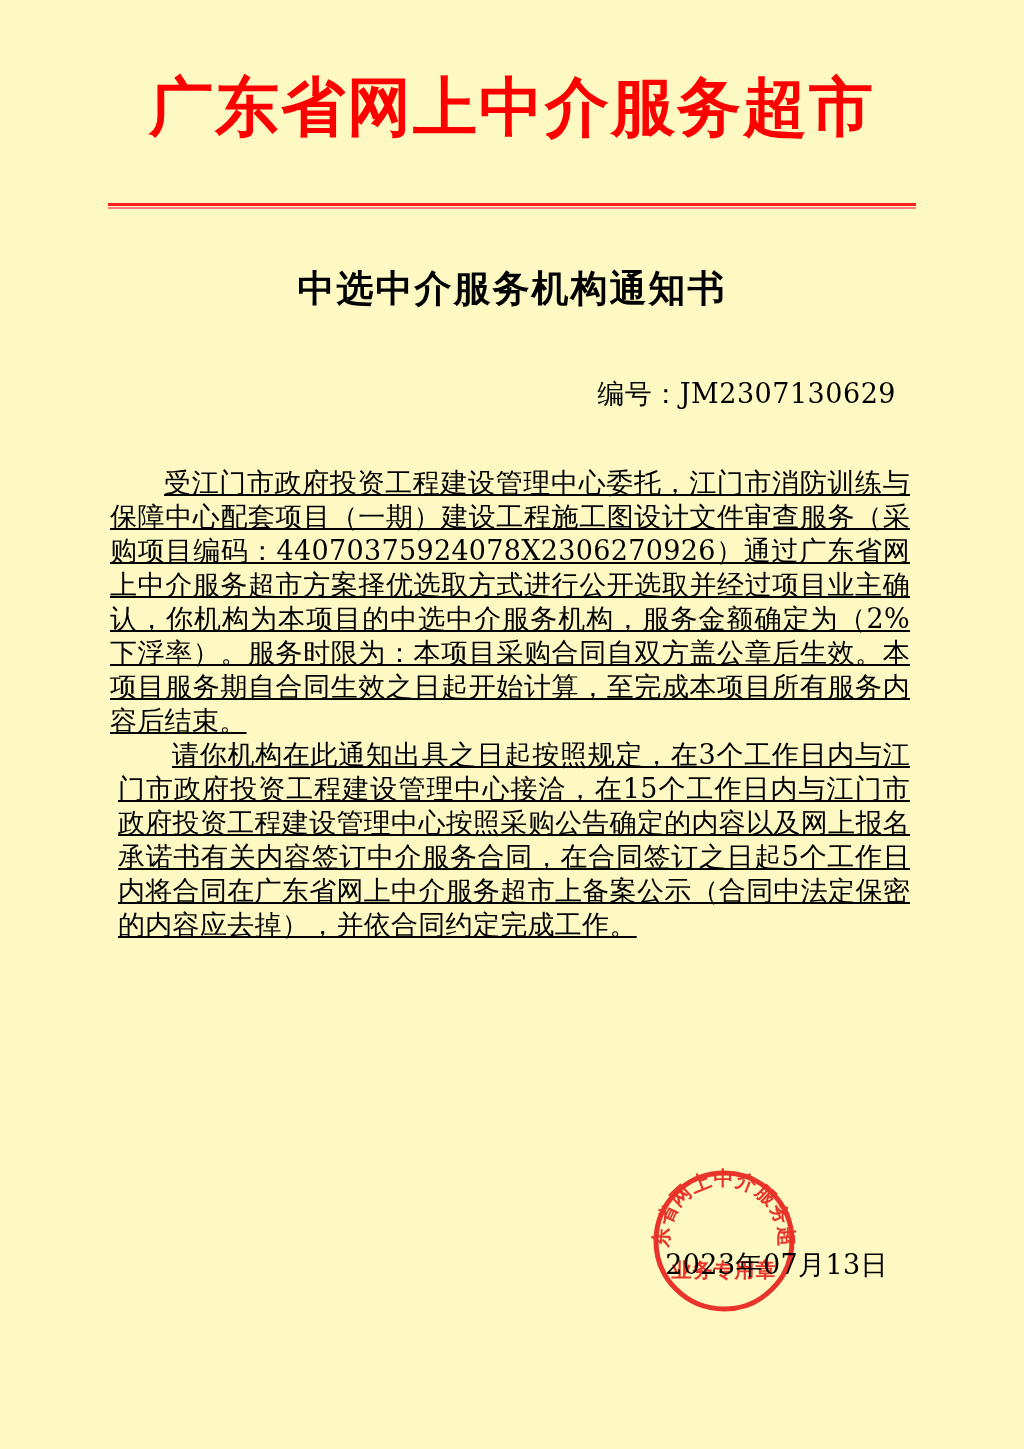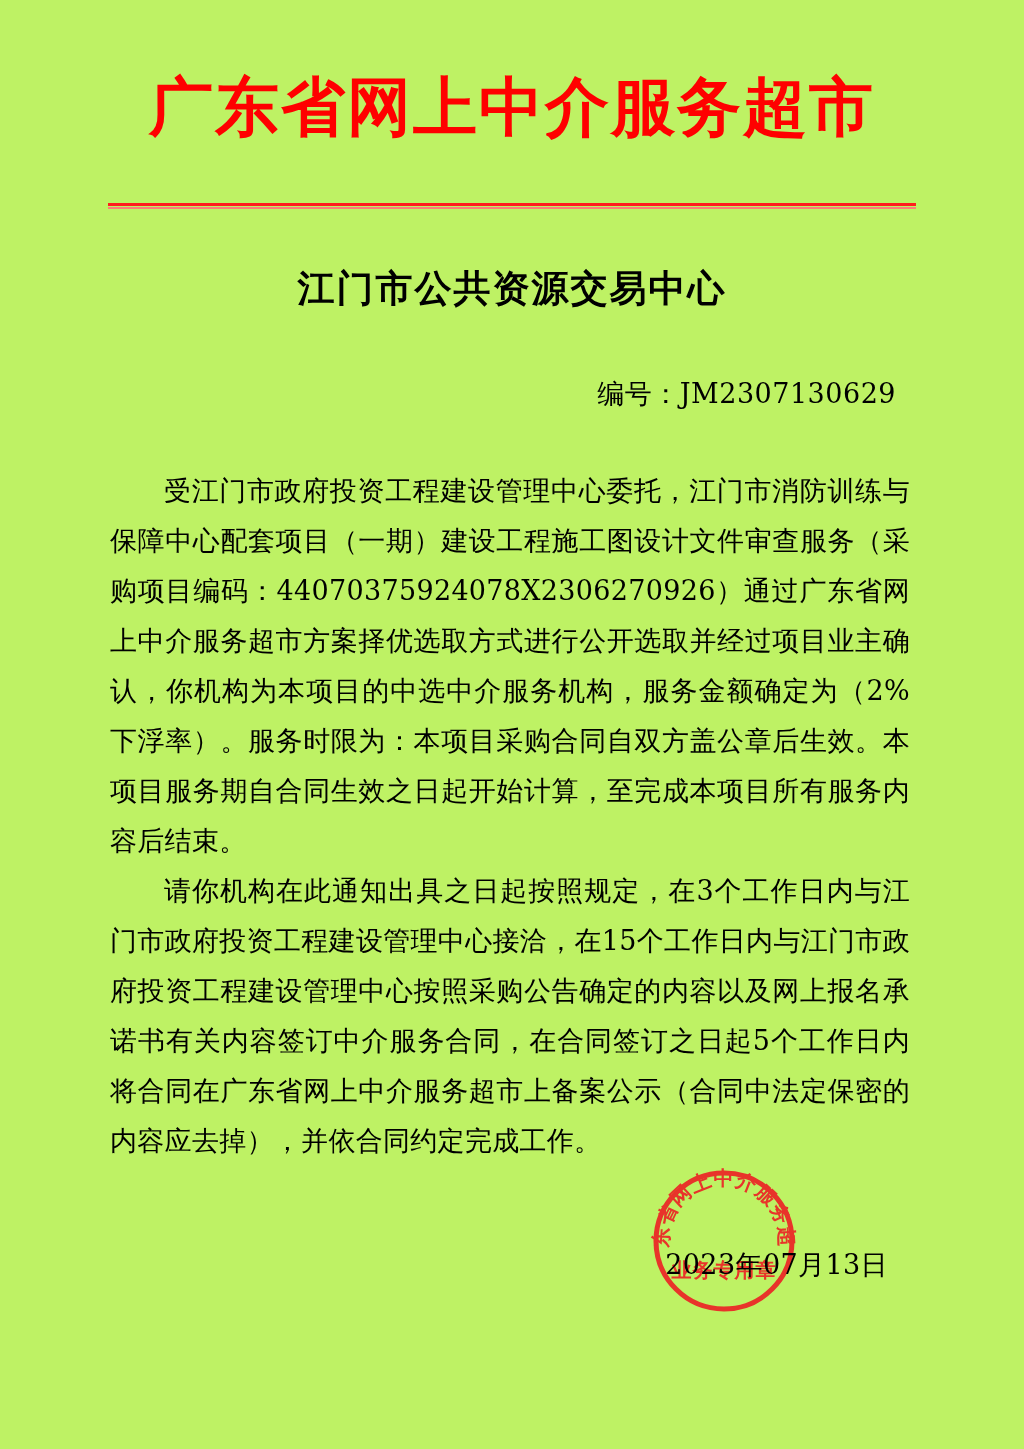--- a/index.html
+++ b/index.html
@@ -8,21 +8,21 @@
     background: #ffffff;
   }
   body {
     font-family: "DejaVu Serif", "Liberation Serif", serif;
     color: #000000;
   }
   .page {
     position: relative;
     width: 1024px;
     height: 1449px;
-    background: #bef264;
+    background: #fef9c3;
     overflow: hidden;
     margin: 0 auto;
   }
 
   
   .masthead {
     position: absolute;
     left: 0;
     top: 72px;
     width: 1024px;
@@ -96,29 +96,31 @@
     width: 800px;
   }
   .recipient {
     font-size: 27px;
     line-height: 50px;
     letter-spacing: 0.4px;
     white-space: nowrap;
   }
   .para {
     font-size: 27px;
-    line-height: 50px;
+    line-height: 34px;
     letter-spacing: 0.3px;
     text-align: justify;
     text-justify: inter-ideograph;
     text-indent: 2em;
     margin: 0;
+    text-decoration: underline;
   }
   .para + .para {
     margin-top: 0;
+    margin-left: 8px;
   }
 
   
   .signature {
     position: absolute;
     left: 594px;
     top: 1242px;
     width: 300px;
     font-size: 27px;
     line-height: 46px;
@@ -172,21 +174,21 @@
 <div class="page">
 
   <div class="masthead">
     <span class="masthead-title">广东省网上中介服务超市</span>
   </div>
   <div class="masthead-rule">
     <div class="rule-thick"></div>
     <div class="rule-thin"></div>
   </div>
 
-  <div class="doc-title">江门市公共资源交易中心</div>
+  <div class="doc-title">中选中介服务机构通知书</div>
 
   <div class="doc-number">编号：JM2307130629</div>
 
   <div class="body-block">
     <p class="para">受江门市政府投资工程建设管理中心委托，江门市消防训练与保障中心配套项目（一期）建设工程施工图设计文件审查服务（采购项目编码：44070375924078X2306270926）通过广东省网上中介服务超市方案择优选取方式进行公开选取并经过项目业主确认，你机构为本项目的中选中介服务机构，服务金额确定为（2%下浮率）。服务时限为：本项目采购合同自双方盖公章后生效。本项目服务期自合同生效之日起开始计算，至完成本项目所有服务内容后结束。</p>
     <p class="para">请你机构在此通知出具之日起按照规定，在3个工作日内与江门市政府投资工程建设管理中心接洽，在15个工作日内与江门市政府投资工程建设管理中心按照采购公告确定的内容以及网上报名承诺书有关内容签订中介服务合同，在合同签订之日起5个工作日内将合同在广东省网上中介服务超市上备案公示（合同中法定保密的内容应去掉），并依合同约定完成工作。</p>
   </div>
 
   <div class="seal">
     <svg viewBox="0 0 142 142" xmlns="http://www.w3.org/2000/svg">

